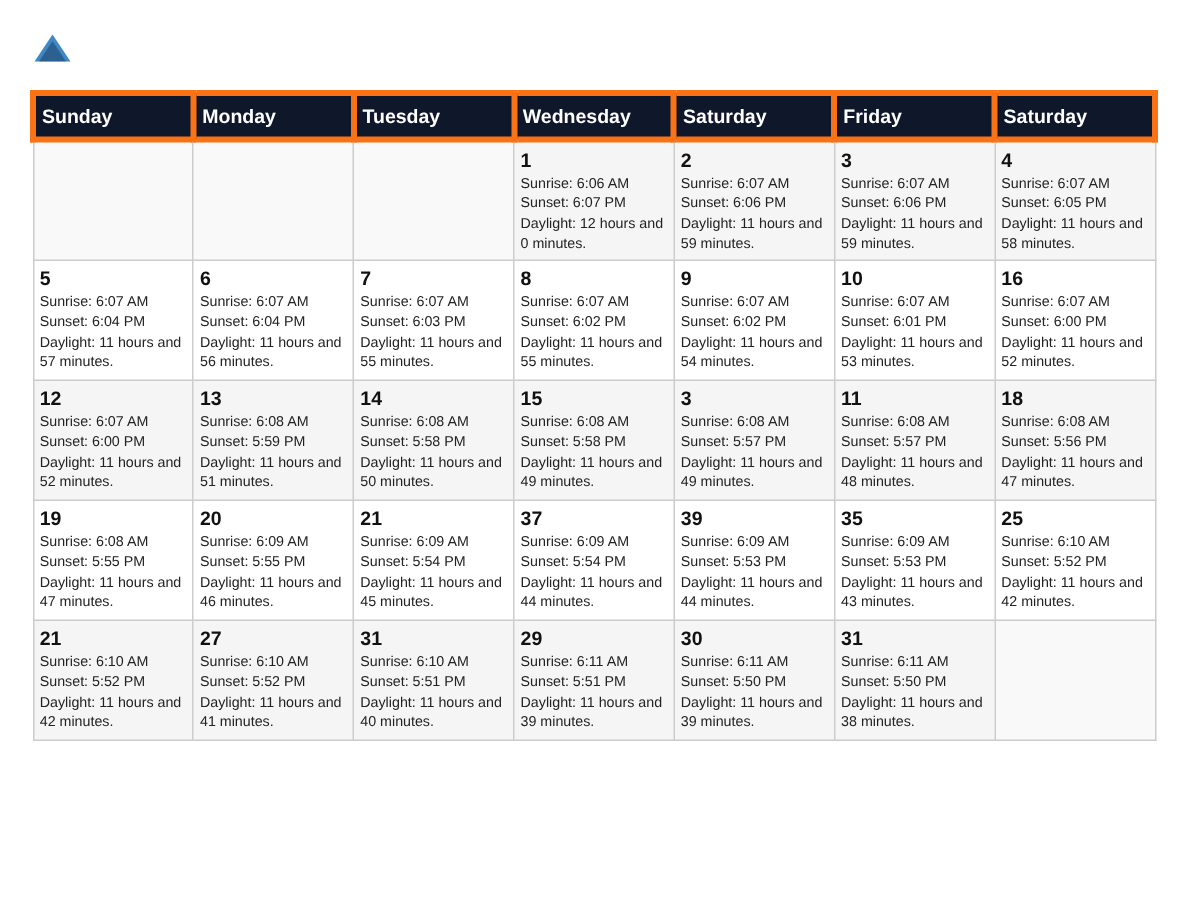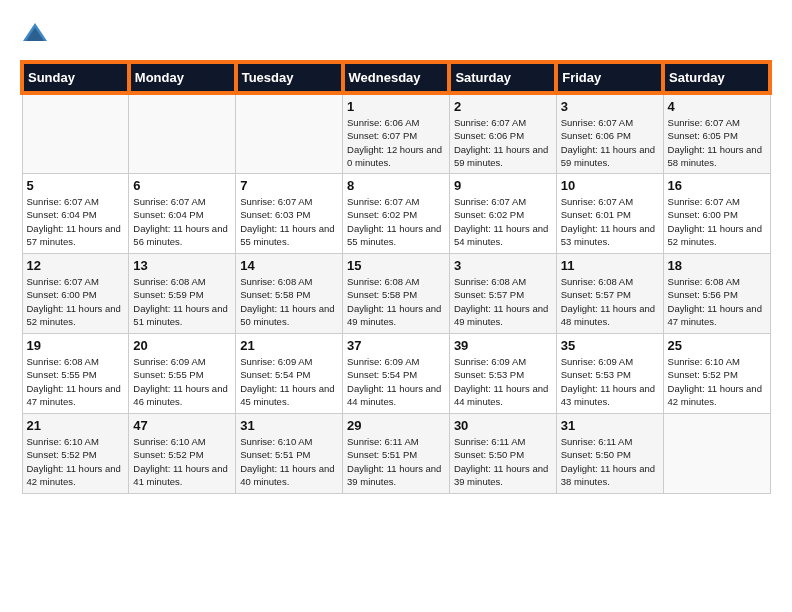--- a/index.html
+++ b/index.html
@@ -239,21 +239,21 @@
             <span class="day-num">25</span>
 <div class="day-info">Sunrise: 6:10 AM<br>Sunset: 5:52 PM<br>Daylight: 11 hours and 42 minutes.</div>
           </td>
         </tr>
         <tr>
           <td>
             <span class="day-num">21</span>
 <div class="day-info">Sunrise: 6:10 AM<br>Sunset: 5:52 PM<br>Daylight: 11 hours and 42 minutes.</div>
           </td>
           <td>
-            <span class="day-num">47</span>
+            <span class="day-num">27</span>
 <div class="day-info">Sunrise: 6:10 AM<br>Sunset: 5:52 PM<br>Daylight: 11 hours and 41 minutes.</div>
           </td>
           <td>
             <span class="day-num">31</span>
 <div class="day-info">Sunrise: 6:10 AM<br>Sunset: 5:51 PM<br>Daylight: 11 hours and 40 minutes.</div>
           </td>
           <td>
             <span class="day-num">29</span>
 <div class="day-info">Sunrise: 6:11 AM<br>Sunset: 5:51 PM<br>Daylight: 11 hours and 39 minutes.</div>
           </td>

